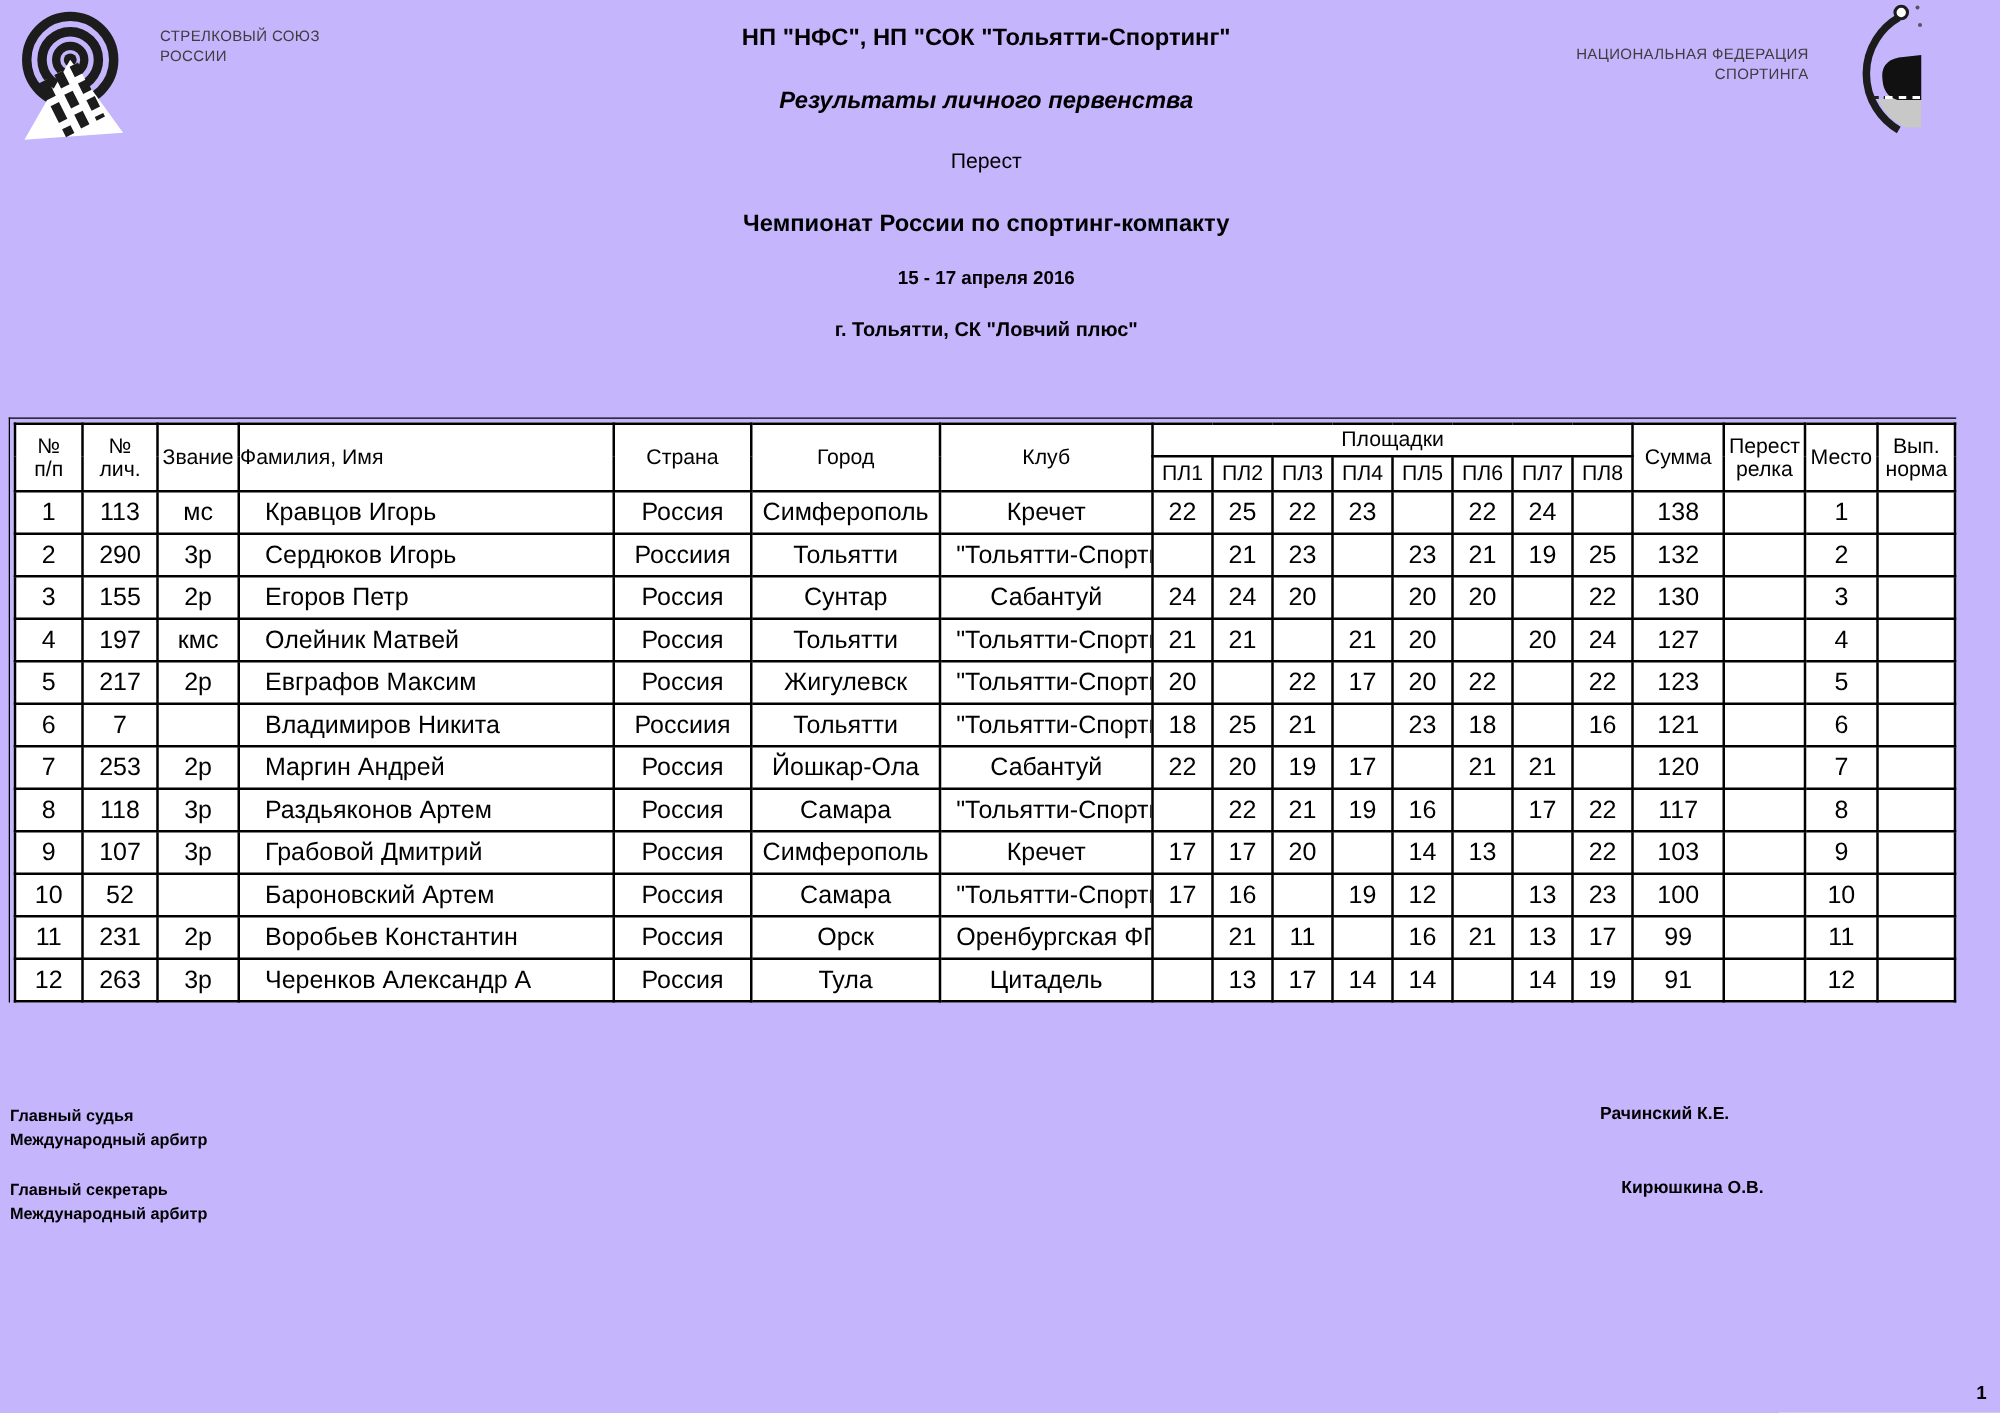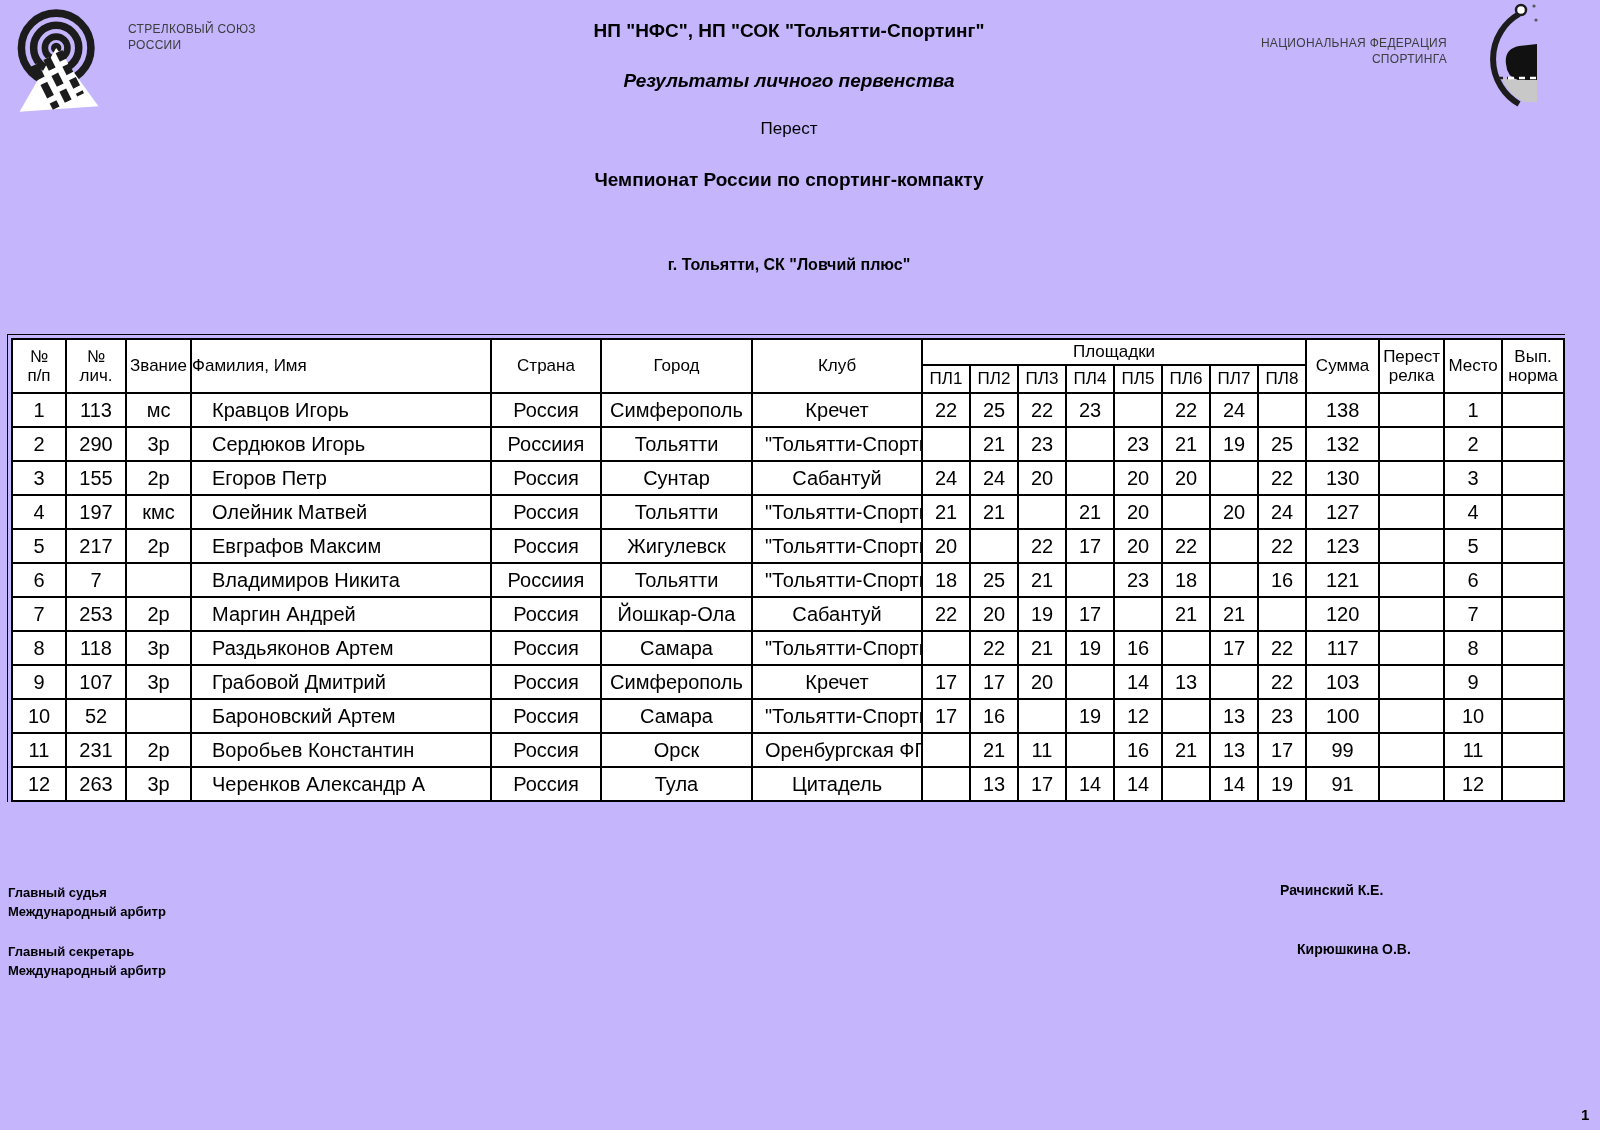--- a/index.html
+++ b/index.html
@@ -71,20 +71,21 @@
     </g>
   </svg>
 
   <div class="org-label org-left">СТРЕЛКОВЫЙ СОЮЗ
 РОССИИ</div>
 
   <div class="title-line t1">НП "НФС", НП "СОК "Тольятти-Спортинг"</div>
   <div class="title-line t2">Результаты личного первенства</div>
   <div class="title-line tcat">Перест</div>
   <div class="title-line t3">Чемпионат России по спортинг-компакту</div>
+  <div class="title-line t4">15 - 17 апреля 2016</div>
   <div class="title-line t5">г. Тольятти, СК "Ловчий плюс"</div>
 
   <div class="org-label org-right">НАЦИОНАЛЬНАЯ ФЕДЕРАЦИЯ
 СПОРТИНГА</div>
 
   <svg class="logo-right" width="110" height="120" viewBox="0 0 110 120">
     <path d="M31,14 A52,52 0 0 0 31,104" stroke="#1c1c1c" stroke-width="6" fill="none"></path>
     <circle cx="33" cy="10" r="5" fill="#fff" stroke="#1c1c1c" stroke-width="2.5"></circle>
     <circle cx="46" cy="6" r="1.6" fill="#555"></circle>
     <circle cx="48" cy="20" r="1.6" fill="#555"></circle>

